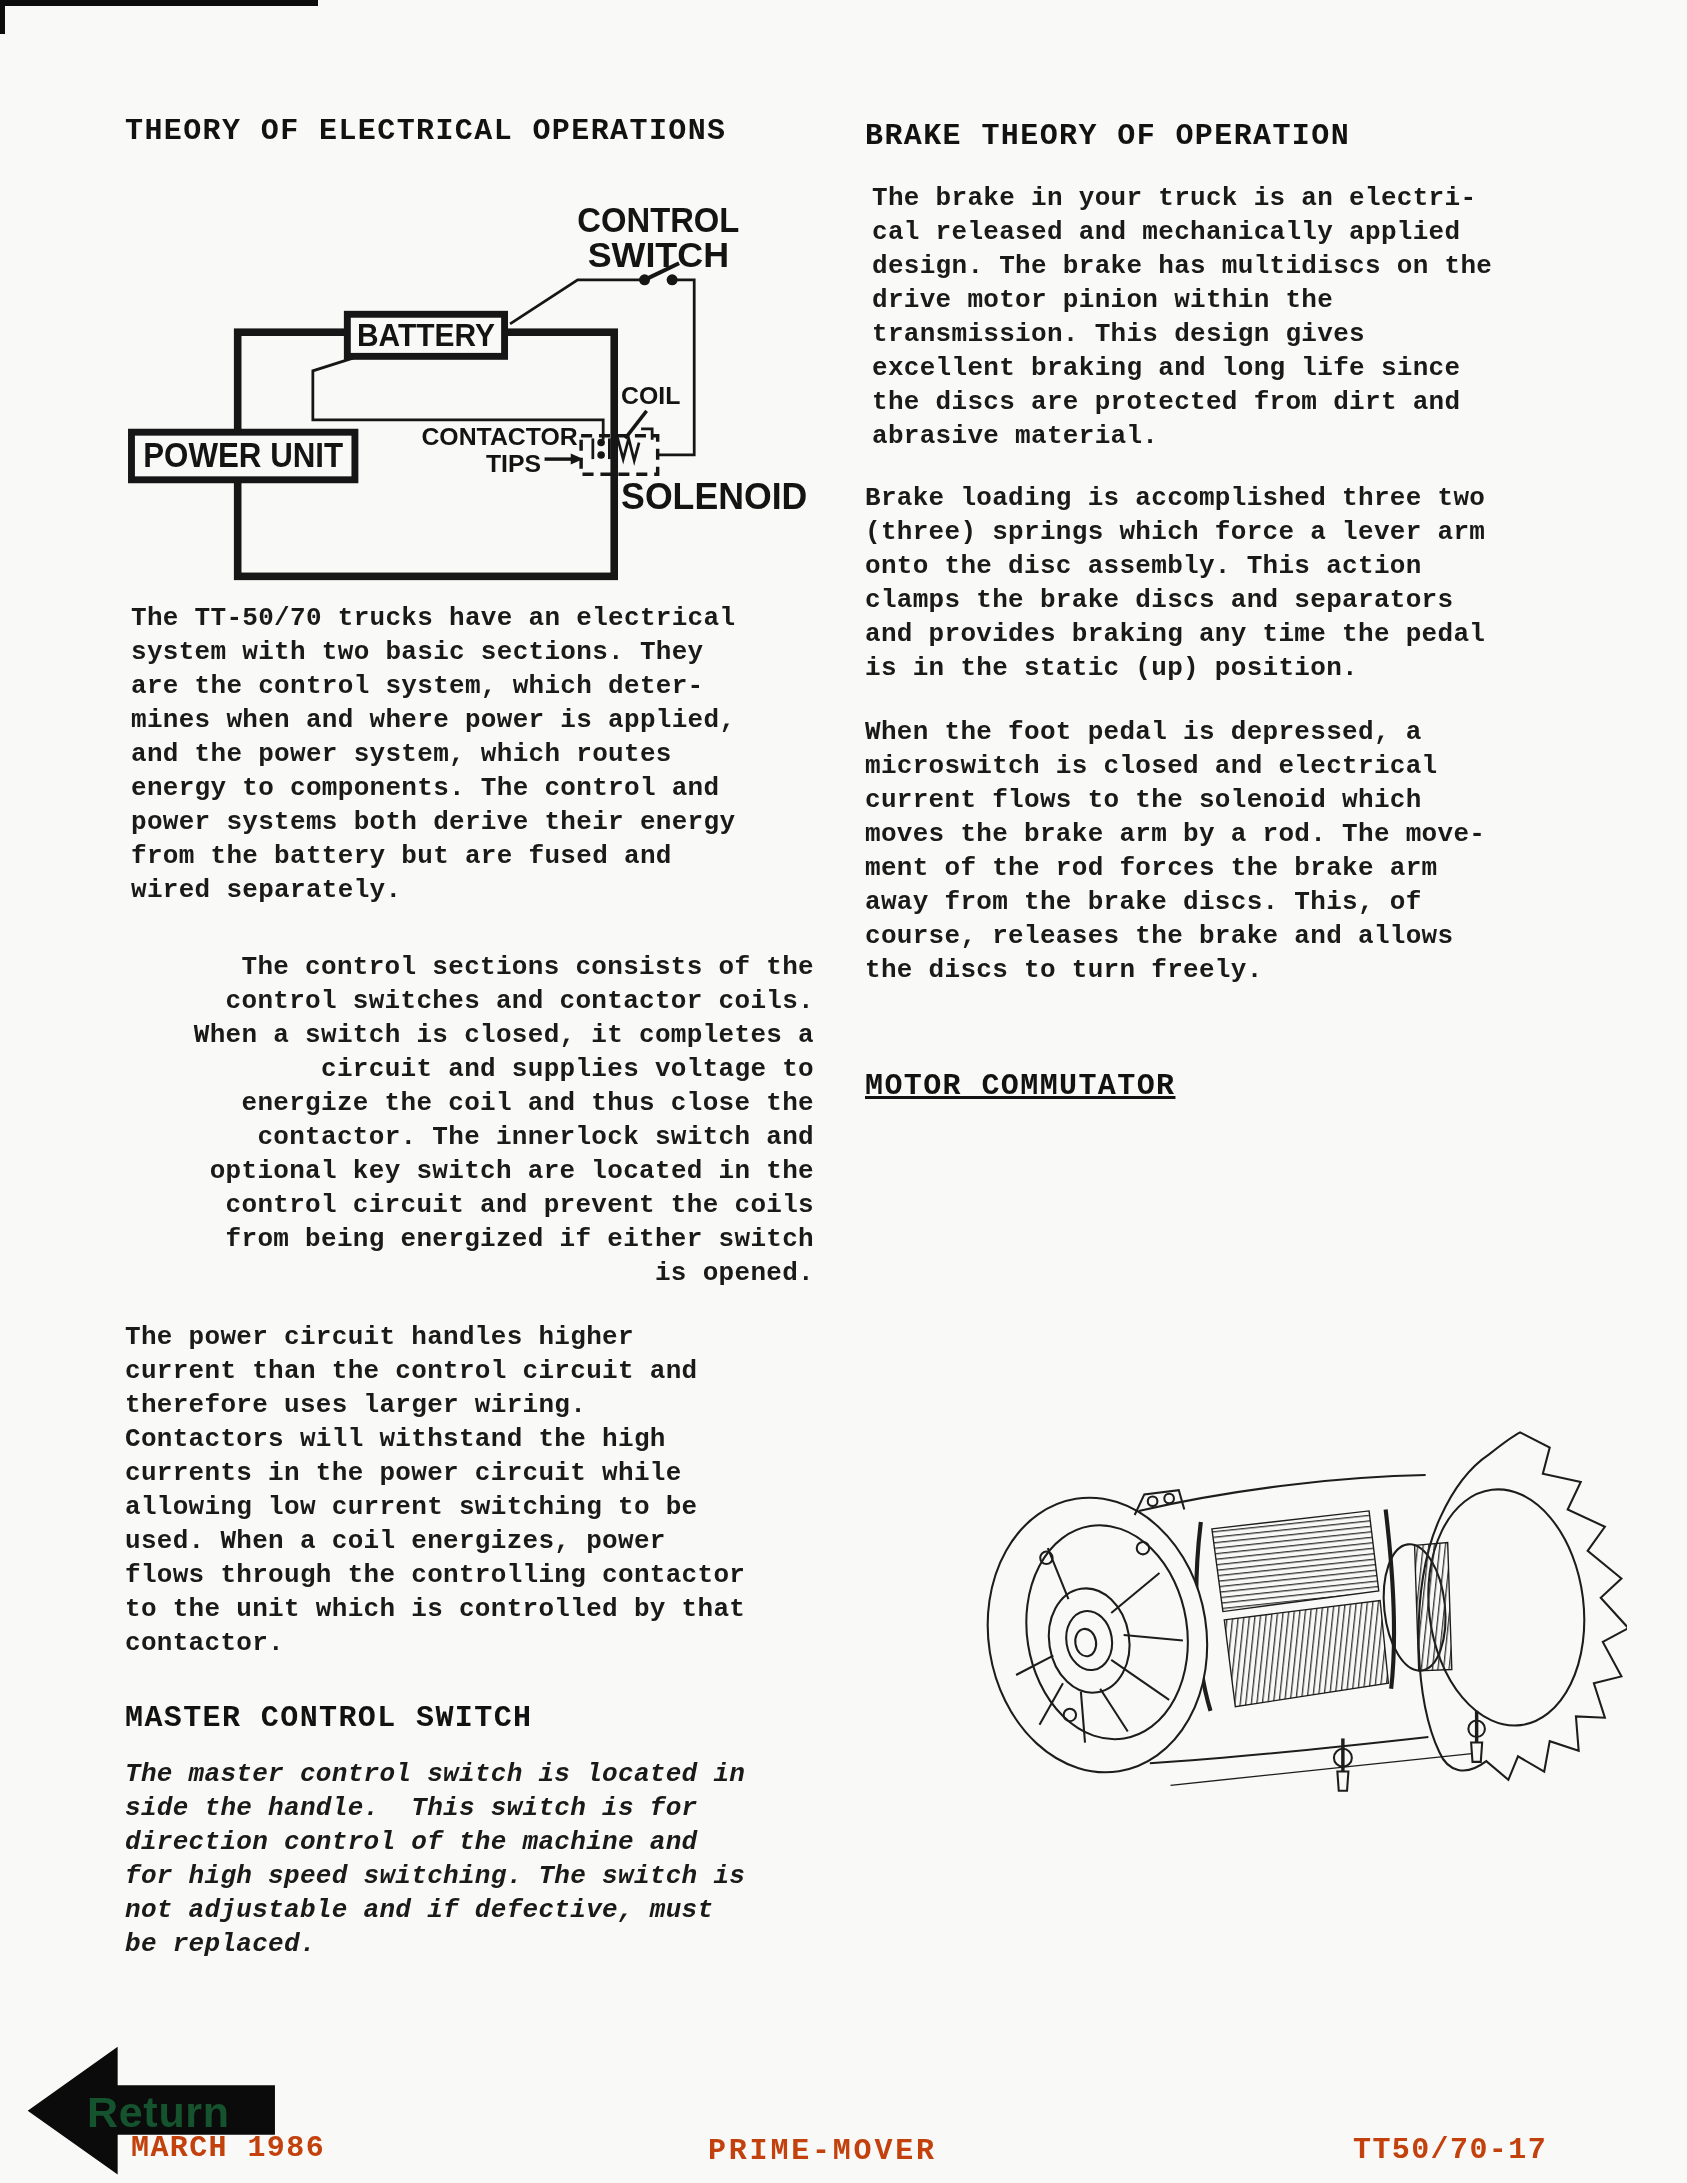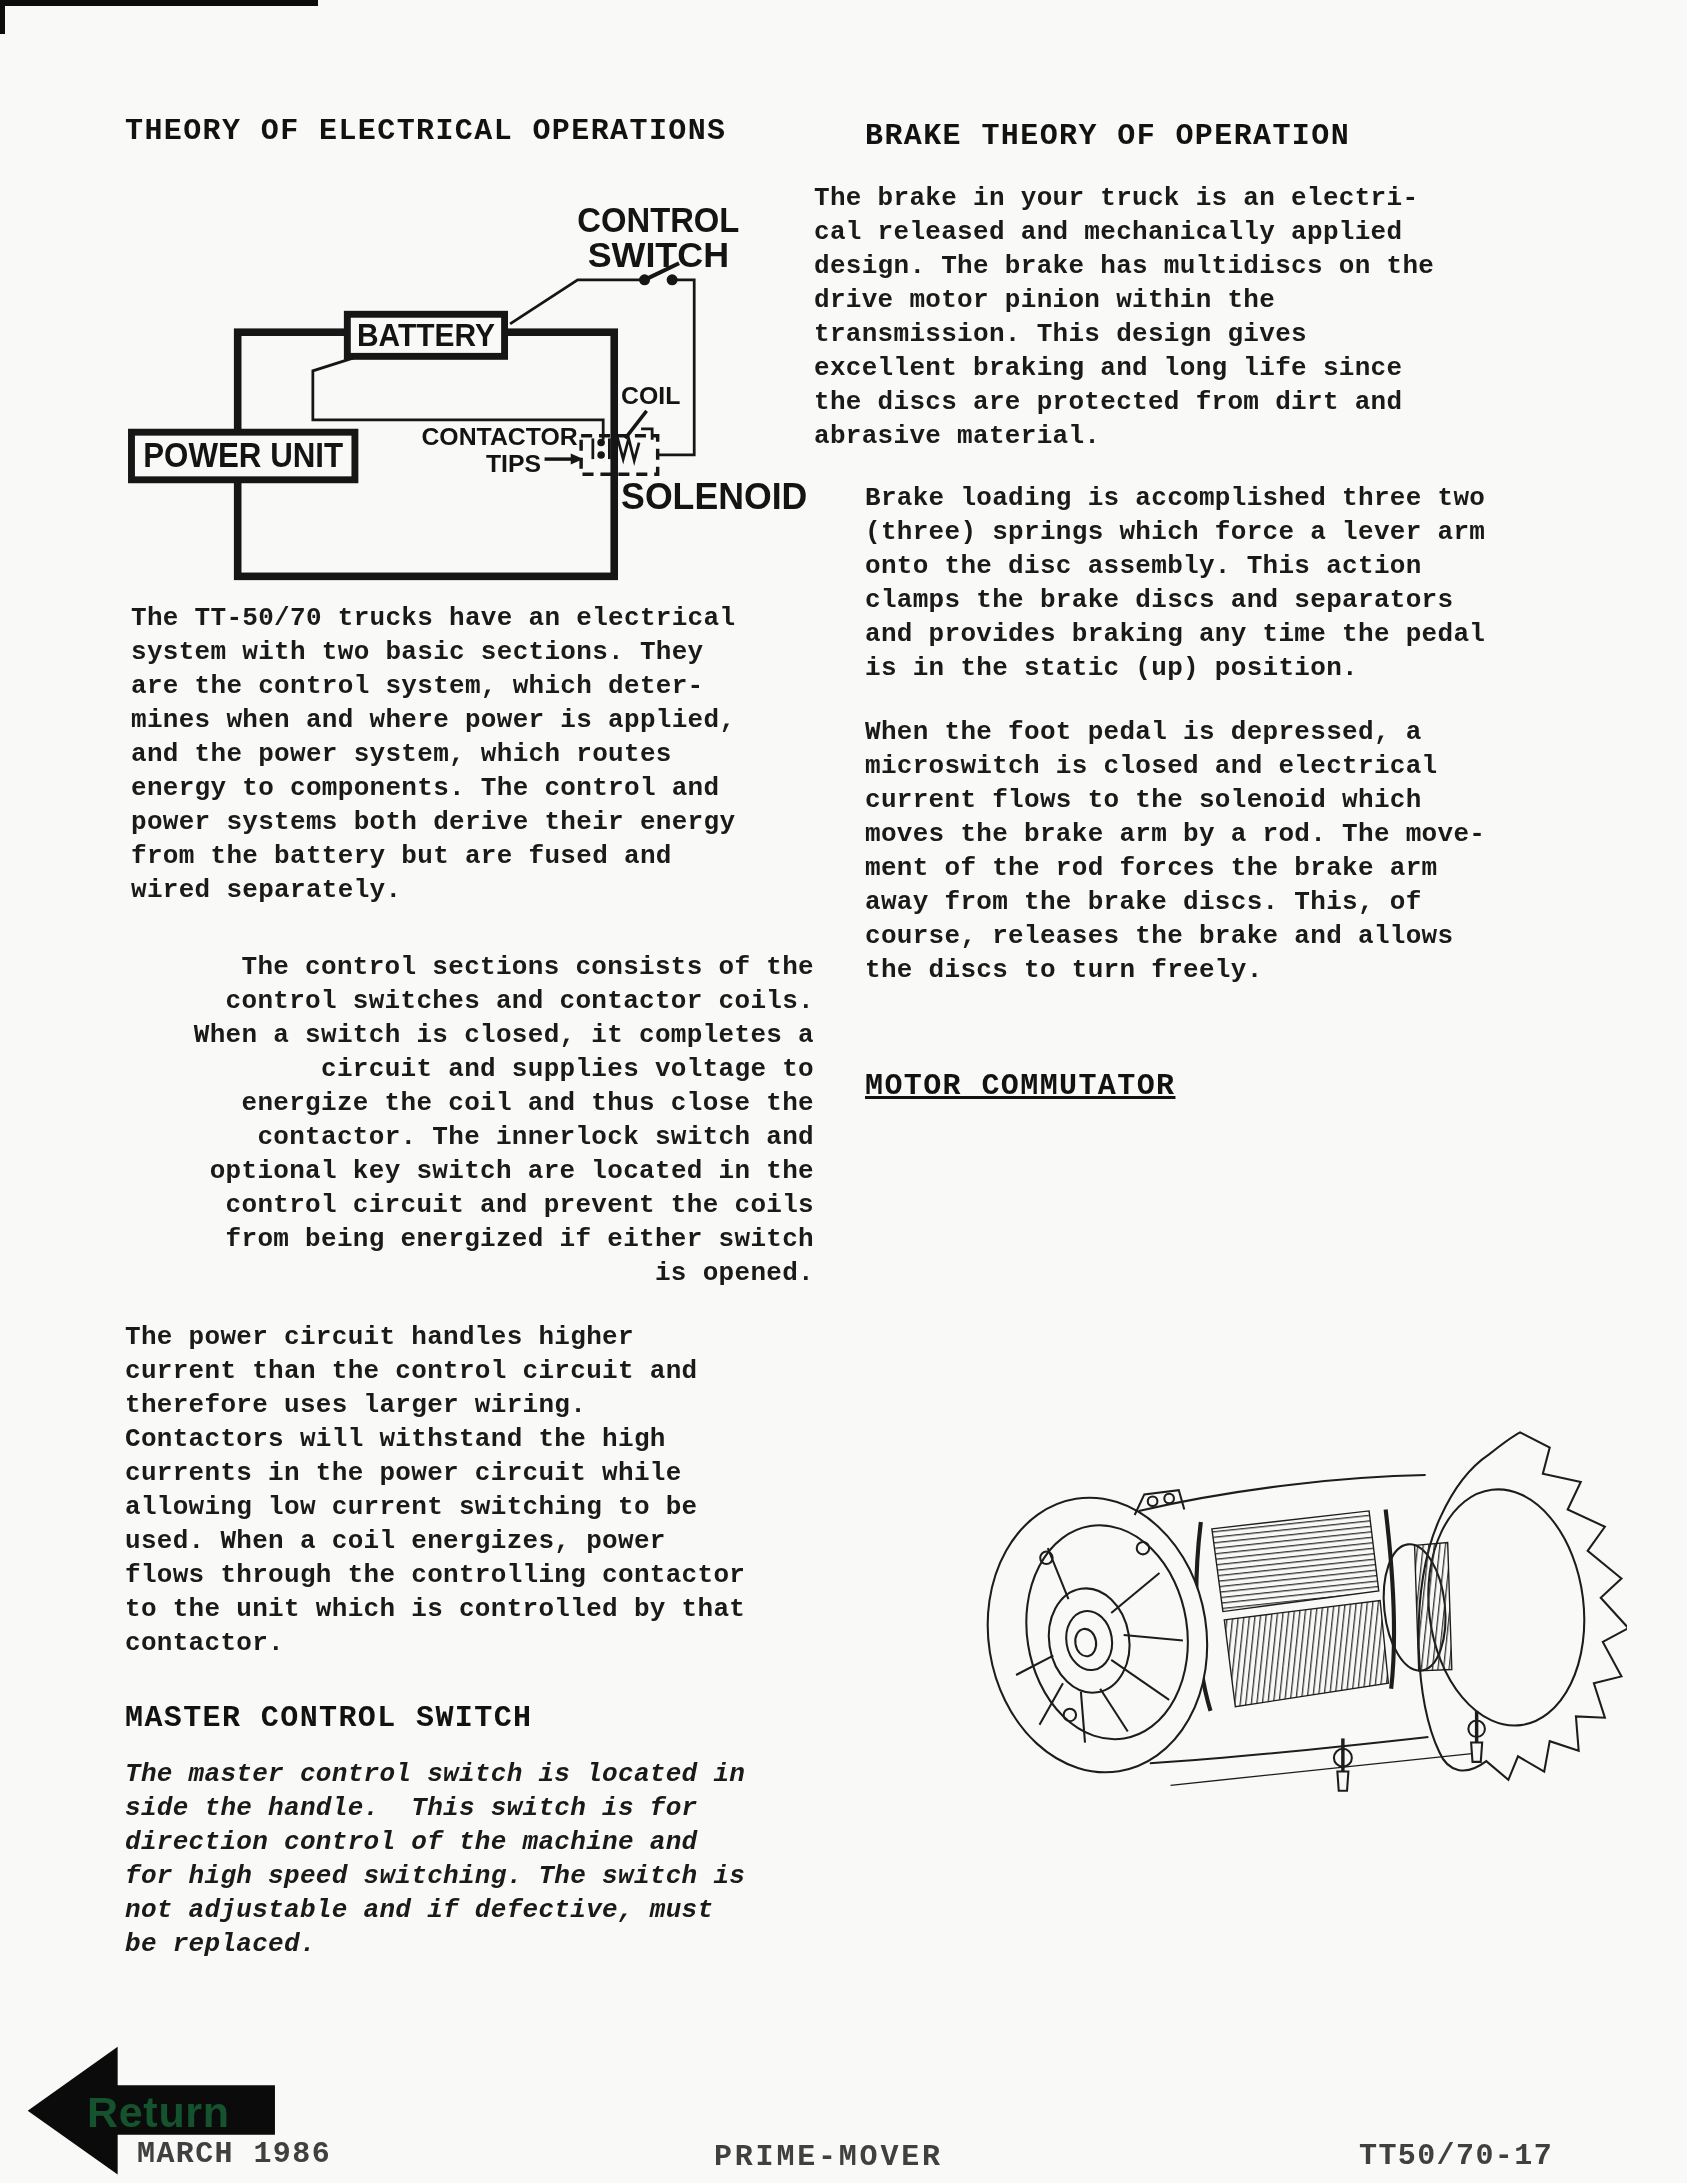--- a/index.html
+++ b/index.html
@@ -7,22 +7,22 @@
         font-family:"Liberation Mono","DejaVu Sans Mono",monospace;color:#161616;}
   .artifact{position:absolute;background:#0d0d0d;}
   .artifact-top{left:0;top:0;width:318px;height:6.2px;}
   .artifact-corner{left:0;top:0;width:4.8px;height:34px;}
   .heading{position:absolute;margin:0;font-size:30px;font-weight:700;letter-spacing:1.4px;
            white-space:nowrap;color:#121212;font-family:"Liberation Mono","DejaVu Sans Mono",monospace;}
   .body-text{position:absolute;margin:0;width:689px;font-size:26px;line-height:34px;
              font-weight:700;letter-spacing:0.3px;white-space:pre-wrap;color:#1a1a1a;}
   .diagram,.motor{position:absolute;}
   .dlabel{font-family:"Liberation Sans","DejaVu Sans",sans-serif;font-weight:700;fill:#141414;}
-  .footer-text{position:absolute;margin:12px;font-size:30px;font-weight:700;letter-spacing:1.4px;
-               color:#404040;white-space:nowrap;}
+  .footer-text{position:absolute;margin:6px;font-size:30px;font-weight:700;letter-spacing:1.4px;
+               color:#c2410c;white-space:nowrap;}
   .return-btn{position:absolute;left:26px;top:2044px;width:252px;height:136px;cursor:pointer;}
   .return-btn svg{position:absolute;left:0;top:0;}
   .return-label{position:absolute;left:61px;top:44px;color:#14532d;font-size:43px;font-weight:700;
                 font-family:"Liberation Sans","DejaVu Sans",sans-serif;letter-spacing:0.7px;text-align:center;}
 </style>
 </head>
 <body>
 
 <div class="page">
 
@@ -104,21 +104,21 @@
 contactor.</p>
 
   <h2 class="heading" style="left:125px;top:1701px;">MASTER CONTROL SWITCH</h2>
   <p class="body-text" style="left:125px;top:1757px;font-style:italic;">The master control switch is located in
 side the handle.  This switch is for
 direction control of the machine and
 for high speed switching. The switch is
 not adjustable and if defective, must
 be replaced.</p>
 
-  <p class="body-text" style="left:814px;top:181px;">The brake in your truck is an electri-
+  <p class="body-text" style="left:872px;top:181px;">The brake in your truck is an electri-
 cal released and mechanically applied
 design. The brake has multidiscs on the
 drive motor pinion within the
 transmission. This design gives
 excellent braking and long life since
 the discs are protected from dirt and
 abrasive material.</p>
   <p class="body-text" style="left:865px;top:481px;">Brake loading is accomplished three two
 (three) springs which force a lever arm
 onto the disc assembly. This action

